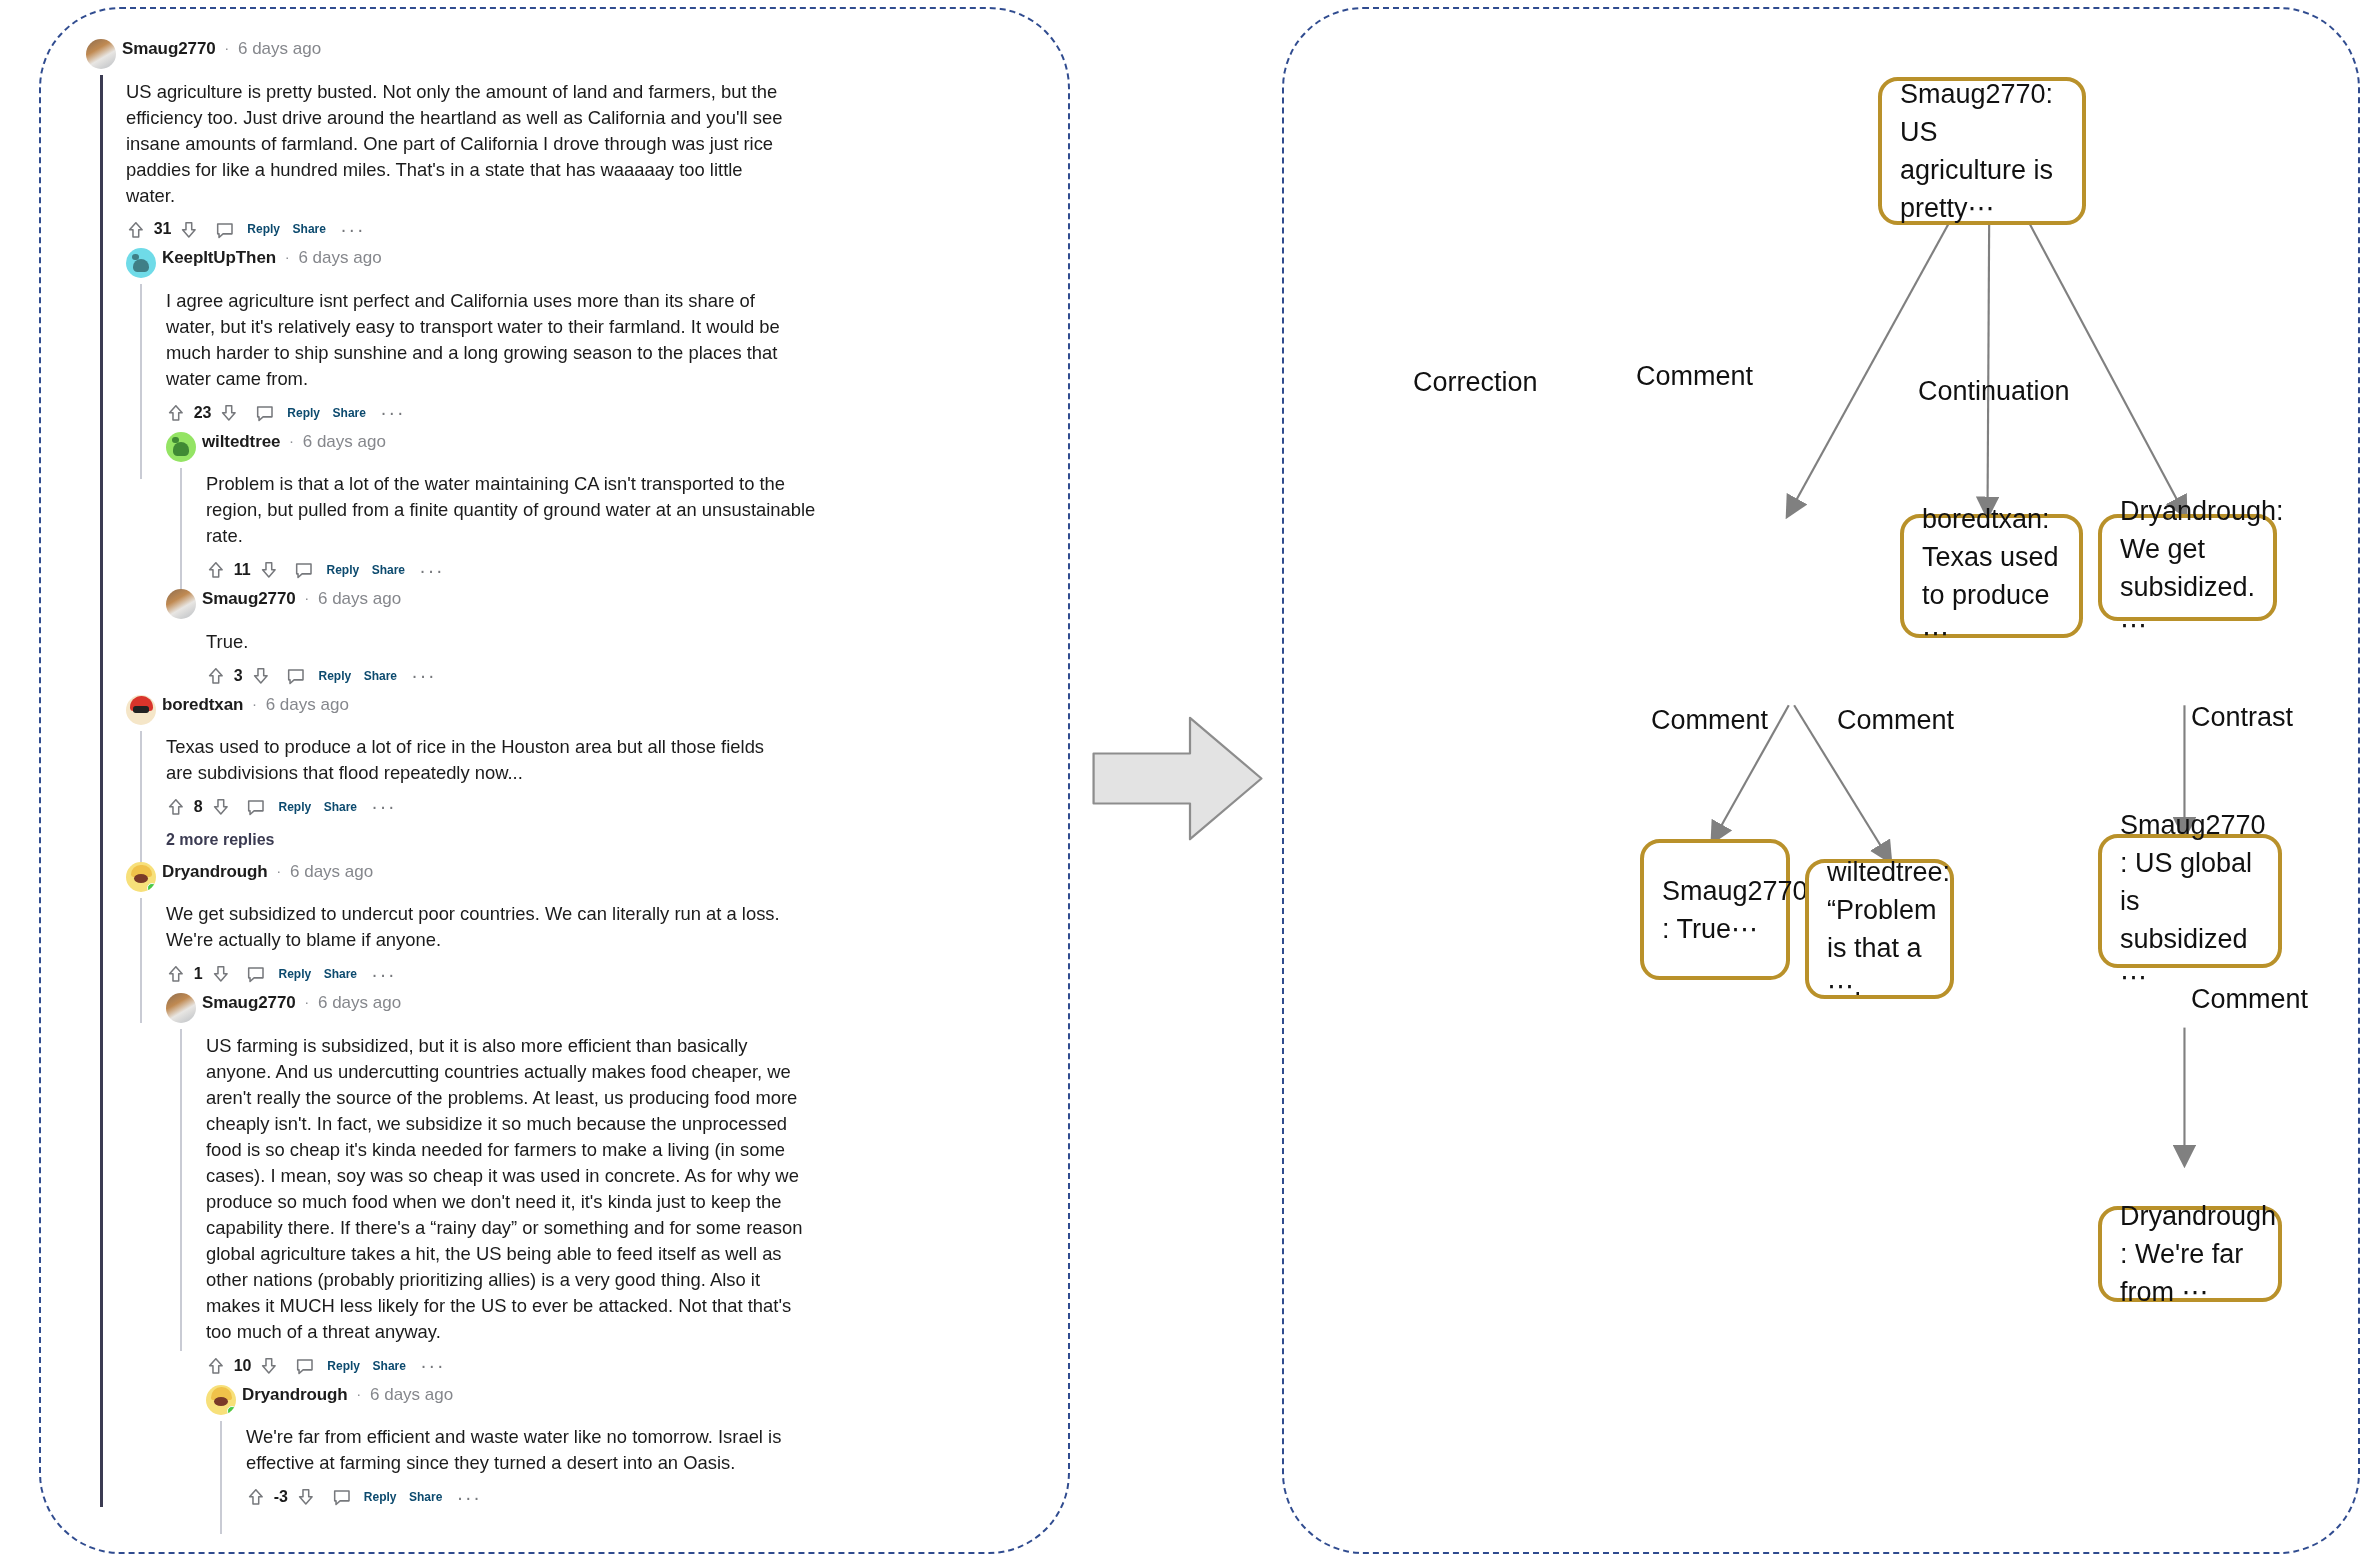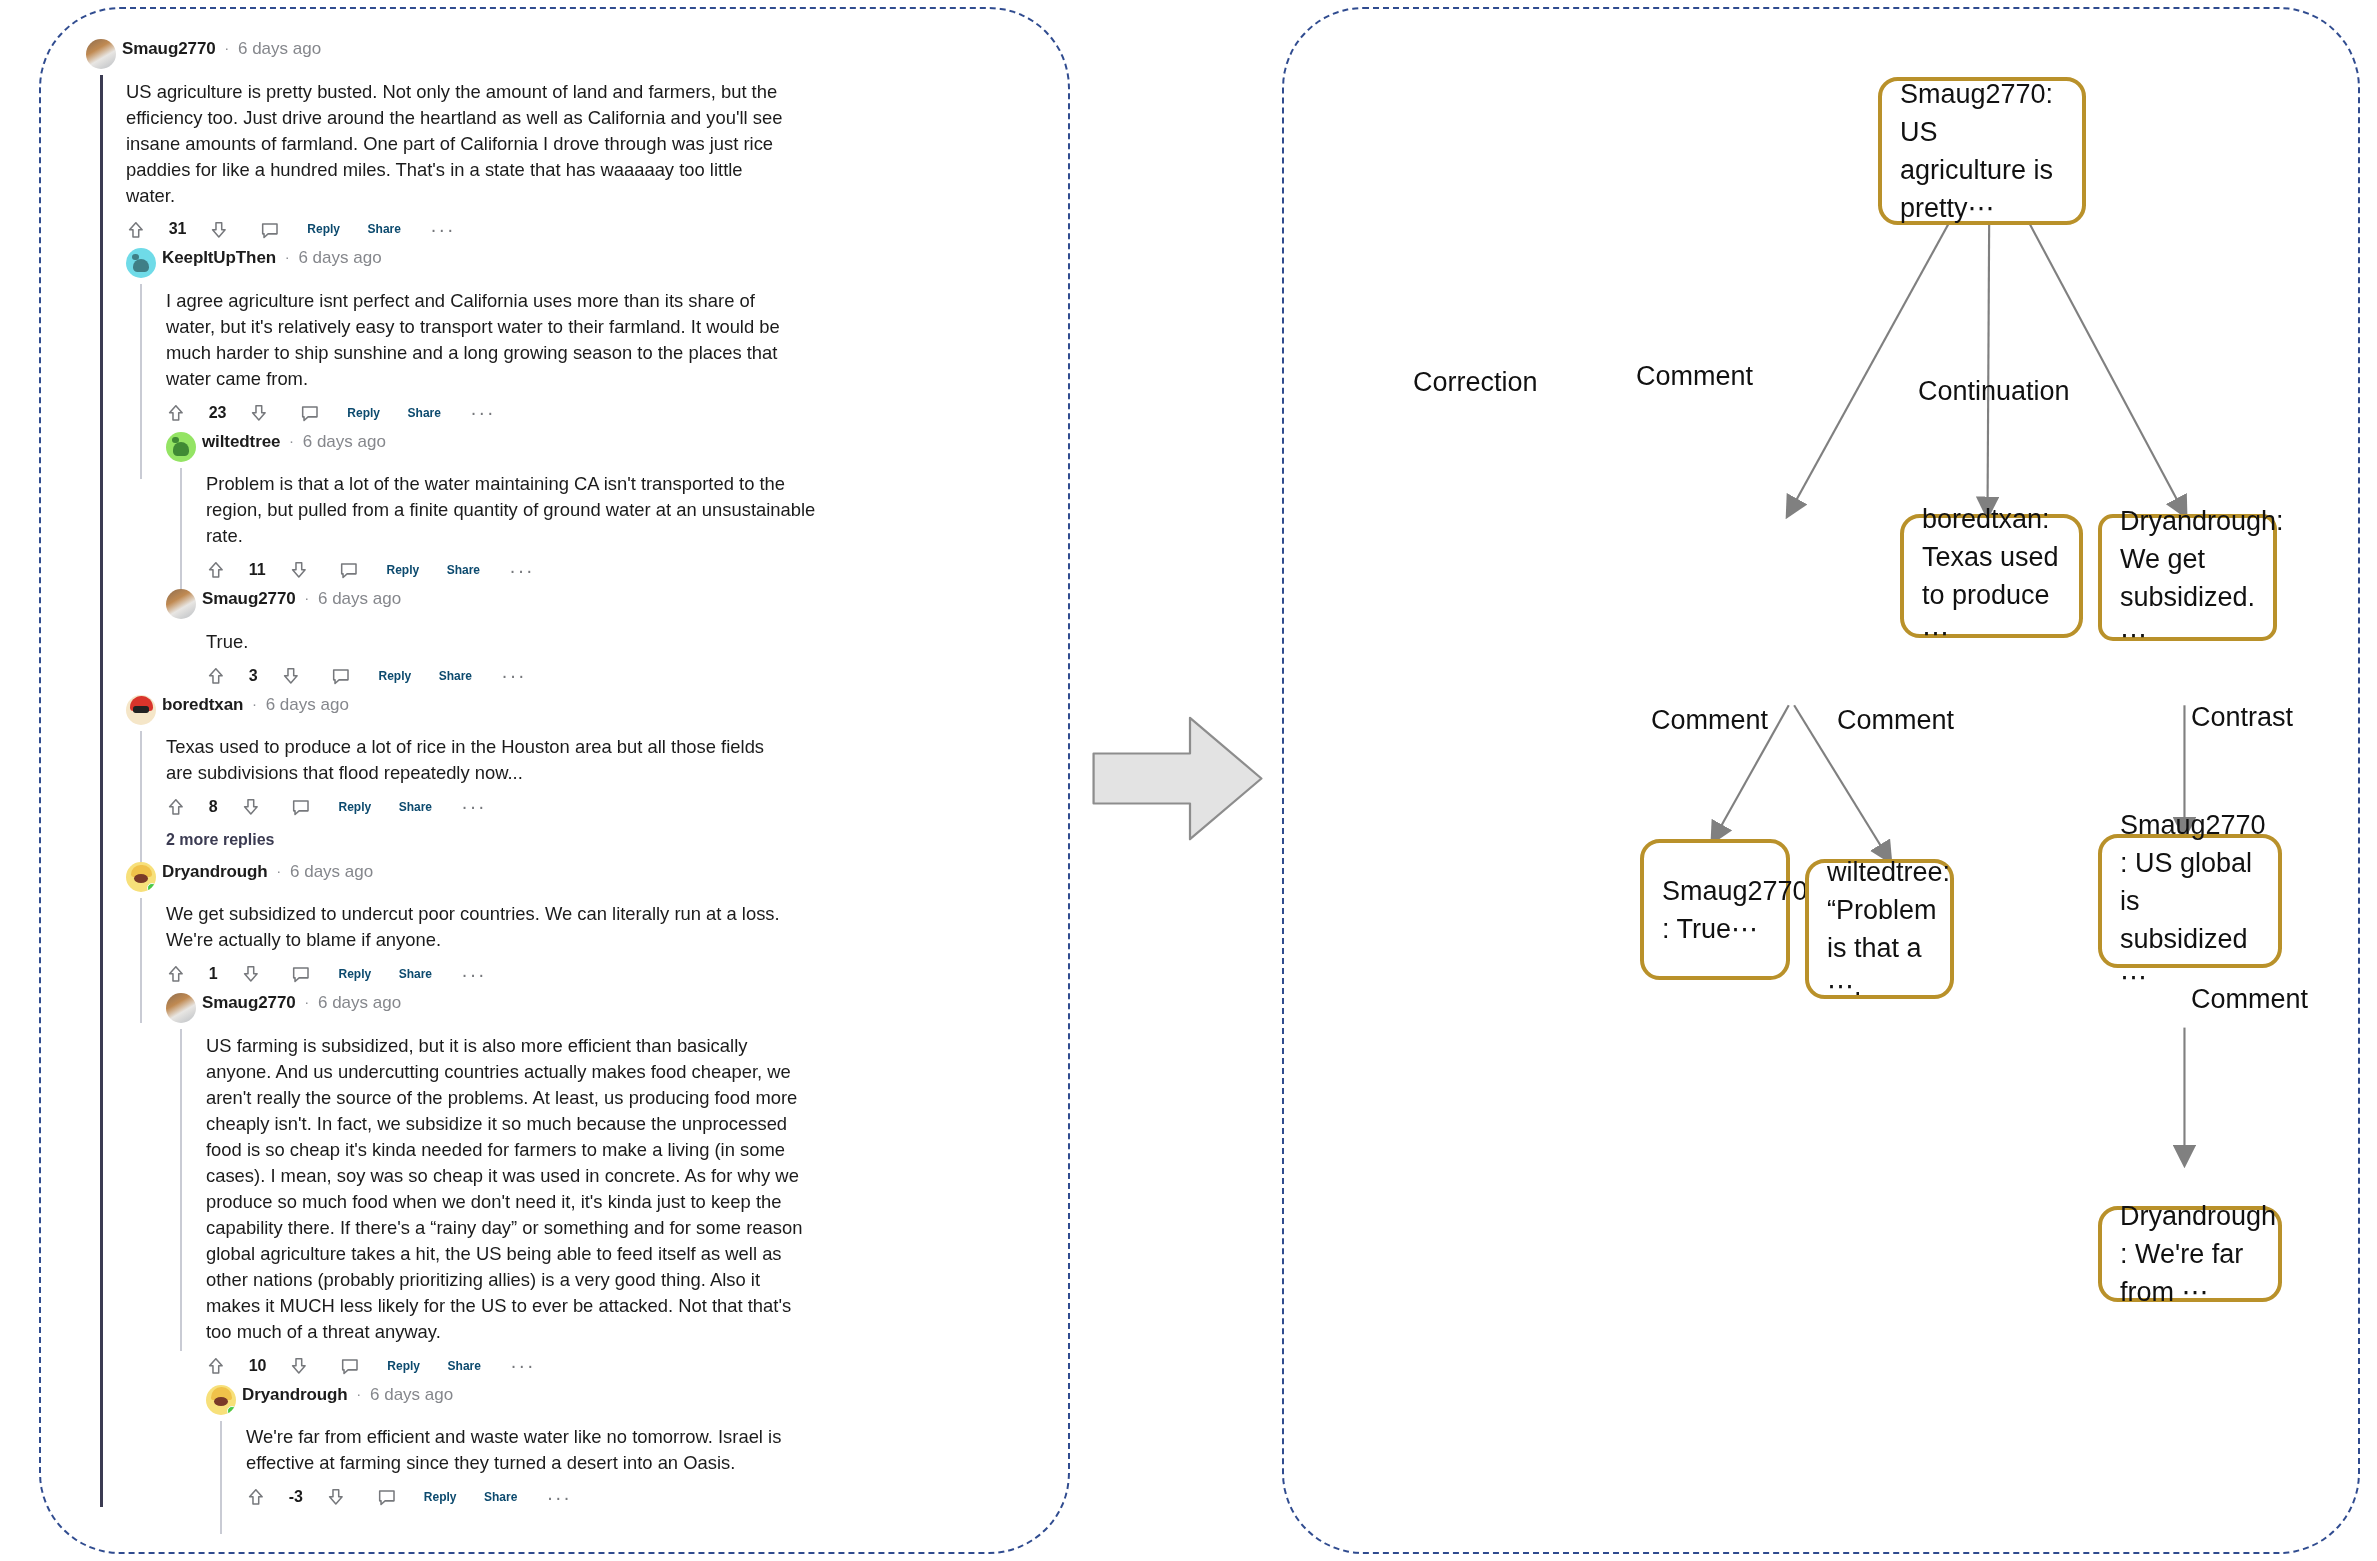--- a/index.html
+++ b/index.html
@@ -83,21 +83,21 @@
 
   .uname { font-size: 17px; font-weight: bold; color: #1c1c1c; letter-spacing: -0.1px; }
   .dot-sep { font-size: 15px; color: #8d8f94; margin: 0 2.7px; }
   .age { font-size: 17px; color: #85878c; }
 
   .cbody {
     font-size: 18.4px; line-height: 26px; color: #1b1b1b;
     padding-top: 3.6px; padding-bottom: 1.8px;
   }
 
-  .actions { display:flex; align-items:center; gap: 15px; height: 38px; }
+  .actions { display:flex; align-items:center; gap: 0; height: 38px; }
   .act { display:flex; align-items:center; }
   .score { font-size: 16px; font-weight: bold; color:#1b1b1b; margin: 0 8px; }
   .act-txt { font-size: 12px; font-weight: bold; color:#0c4a6e; margin-left: 12.5px; }
   .ico { width: 19.7px; height: 19.7px; display:block; }
   .ico path, .ico polyline, .ico polygon { fill:none; stroke:#76787c; stroke-width:1.7; stroke-linejoin:round; stroke-linecap:round; }
   .dots { color:#76787c; font-size: 19.7px; letter-spacing: 1.8px; margin-left: 14.3px; line-height: 9px; }
   .more-replies { font-size:16px; font-weight:bold; color:#3b3b52; padding: 5.4px 0 12.5px 0; }
 
   
   #big-arrow { position: absolute; left: 1090px; top: 707px; width: 175px; height: 143px; }
@@ -431,21 +431,21 @@
 
   <div class="node" style="left:596px; top:70px; width:208px; height:148px;">
     <span class="node-inner">Smaug2770: US agriculture is pretty⋯</span>
   </div>
 
 
   <div class="node" style="left:618px; top:507px; width:183px; height:124px;">
     <span class="node-inner">boredtxan: Texas used to produce ⋯</span>
   </div>
 
-  <div class="node" style="left:816px; top:507px; width:179px; height:127px;border-radius:15px;">
+  <div class="node" style="left:816px; top:507px; width:179px; height:107px;">
     <span class="node-inner">Dryandrough: We get subsidized. ⋯</span>
   </div>
 
   <div class="node" style="left:358px; top:832px; width:150px; height:141px;">
     <span class="node-inner">Smaug2770 : True⋯</span>
   </div>
 
   <div class="node" style="left:523px; top:852px; width:149px; height:140px;">
     <span class="node-inner">wiltedtree: “Problem is that a ⋯.</span>
   </div>

